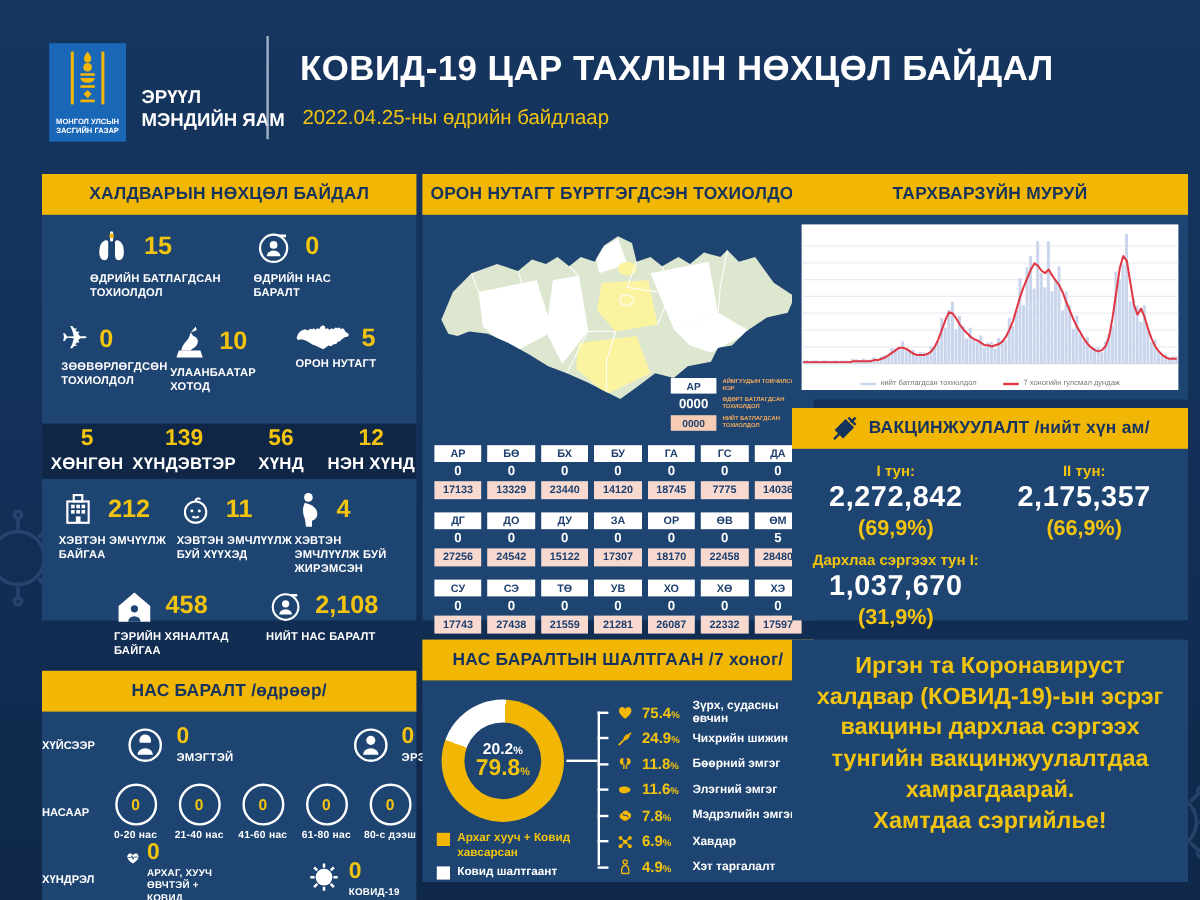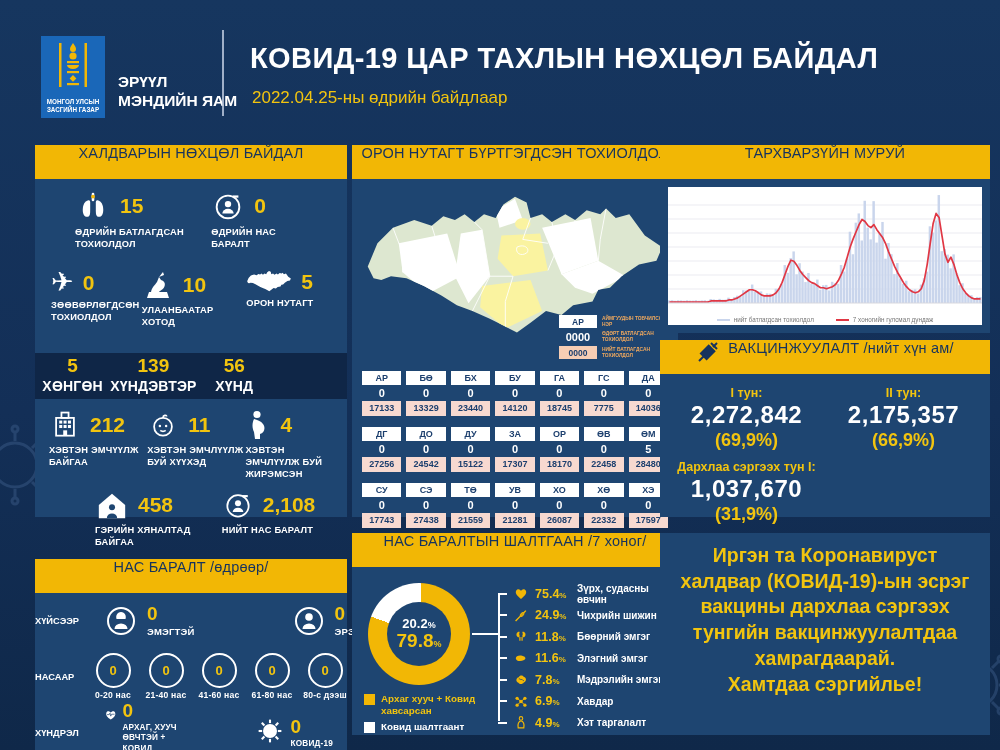--- a/index.html
+++ b/index.html
@@ -13,22 +13,22 @@
   .gov-box{position:absolute;left:41px;top:36px;width:64px;height:82px;background:#1a67b8;
     display:flex;flex-direction:column;align-items:center;justify-content:flex-end;padding-bottom:4px;box-sizing:border-box;}
   .gov-txt{font-size:6.3px;font-weight:bold;color:#fff;text-align:center;line-height:1.25;}
   .soyombo{position:absolute;top:5px;left:50%;transform:translateX(-50%);}
   .ministry{position:absolute;left:118px;top:72px;color:#fff;font-weight:bold;font-size:15.5px;line-height:1.25;}
   .hdr-div{position:absolute;left:222px;top:30px;width:2px;height:86px;background:#b9c6da;opacity:.85;}
   .title{position:absolute;left:250px;top:42px;color:#fff;font-weight:bold;font-size:29px;letter-spacing:.4px;}
   .subtitle{position:absolute;left:252px;top:88px;color:#f2c40f;font-size:17px;}
   
   .panel{position:absolute;background:#1e4571;}
-  .panel-h{height:34px;background:#f2b705;color:#16335e;font-weight:normal;font-size:14.5px;
-    display:flex;justify-content:center;gap:8px;letter-spacing:.2px;}
+  .panel-h{height:34px;background:#f2b705;color:#16335e;font-weight:bold;font-size:14.5px;
+    display:flex;align-items:center;justify-content:center;gap:8px;letter-spacing:.2px;}
   #p-infection{left:35px;top:145px;width:312px;height:372px;}
   #p-deaths{left:35px;top:559px;width:312px;height:202px;}
   #p-regional{left:352px;top:145px;width:326px;height:372px;}
   #p-causes{left:352px;top:533px;width:326px;height:202px;}
   #p-curve{left:660px;top:145px;width:330px;height:188px;}
   #p-vacc{left:660px;top:340px;width:330px;height:177px;}
   #p-message{left:660px;top:533px;width:330px;height:202px;}
   
   .inf-row1{display:grid;grid-template-columns:1.12fr 1fr;padding:10px 14px 0 40px;height:72px;}
   .inf-row2{display:grid;grid-template-columns:1fr 1.15fr 1fr;padding:8px 10px 0 16px;height:78px;}
@@ -234,20 +234,21 @@
             </svg>
           <span class="num">5</span>
         </div>
         <div class="lbl" style="max-width:95px">ОРОН НУТАГТ</div>
       </div>
     </div>
     <div class="sev">
       <div><span class="num">5</span><span class="lbl">ХӨНГӨН</span></div>
       <div><span class="num">139</span><span class="lbl">ХҮНДЭВТЭР</span></div>
       <div><span class="num">56</span><span class="lbl">ХҮНД</span></div>
+      <div><span class="num">12</span><span class="lbl">НЭН ХҮНД</span></div>
     </div>
     <div class="inf-row3">
       <div class="stat">
         <div class="stat-top">
           <svg width="32" height="32" viewBox="0 0 36 36" fill="none" stroke="#fff" stroke-width="2">
             <rect x="8" y="10" width="20" height="20"></rect>
             <rect x="14" y="4" width="8" height="6"></rect>
             <g fill="#fff" stroke="none">
                 <rect x="11.5" y="13" width="3.4" height="3.4"></rect>
                 <rect x="16.4" y="13" width="3.4" height="3.4"></rect>

